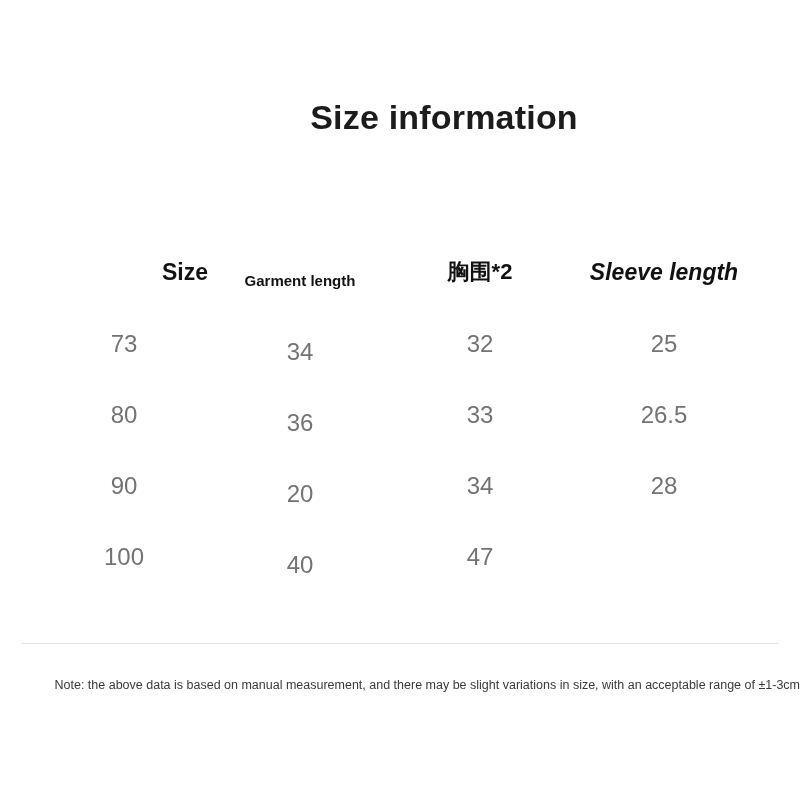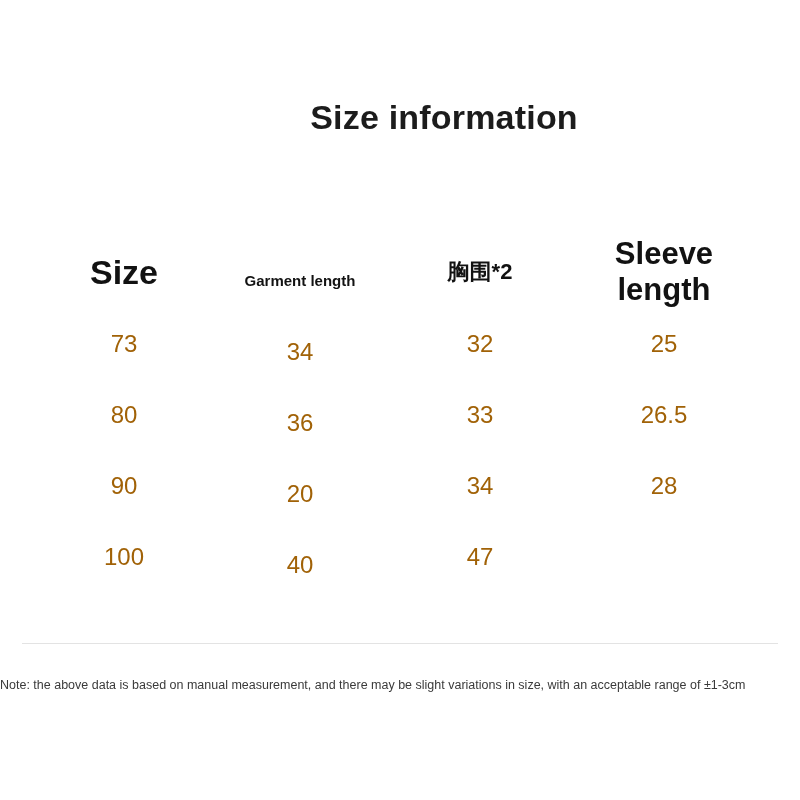--- a/index.html
+++ b/index.html
@@ -54,49 +54,49 @@
   }
   .col-size    { width: 168px; }
   .col-garment { width: 184px; margin-top: 16px; }
   .col-chest   { width: 176px; }
   .col-sleeve  { width: 192px; }
 
   .header-row .cell {
     color: #121212;
     font-weight: bold;
   }
-  .h-size    { font-size: 34px; }
+  .h-size    { font-size: 23px; text-align: right; }
   .h-garment { font-size: 15px; }
   .h-chest   { font-size: 22px; }
-  .h-sleeve  { font-size: 31px; }
+  .h-sleeve  { font-size: 23px; font-style: italic; }
 
   .data-row {
     height: 71px;
   }
   .data-row .cell {
     font-size: 24px;
     font-weight: normal;
-    color: #a16207;
+    color: #737373;
   }
 
   .divider {
     position: absolute;
     top: 643px;
     left: 22px;
     width: 756px;
     height: 1px;
     background: #e3e3e3;
   }
 
   .note {
     position: absolute;
     top: 678px;
     left: 0;
     width: 800px;
-    text-align: left;
+    text-align: right;
     font-size: 12.5px;
     color: #3a3a3a;
   }
 </style>
 </head>
 <body>
 
 <div class="page">
 
   <div class="title">Size information</div>

